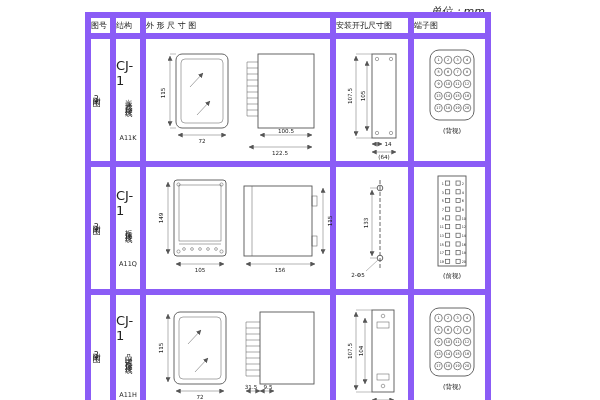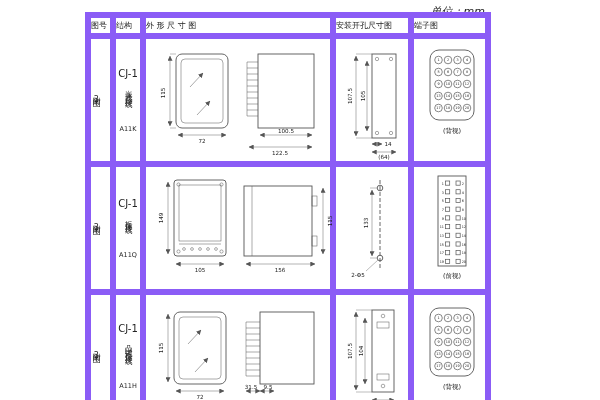--- a/index.html
+++ b/index.html
@@ -7,21 +7,21 @@
         font-family:"DejaVu Sans",sans-serif;color:#222;}
   .unit{position:absolute;top:4px;right:115px;font-size:11px;color:#222;font-style:italic;}
   table.spec{position:absolute;left:85px;top:12px;width:400px;border-collapse:collapse;table-layout:fixed;}
   .spec th,.spec td{border:6px solid #8b5cf6;padding:0;text-align:left;vertical-align:middle;font-weight:normal;}
   .spec th{height:15px;font-size:8px;}
   tr.datarow{height:122px;}
   td.drawcell{line-height:0;border-radius:12px;}
   .vtext{writing-mode:vertical-rl;text-orientation:upright;letter-spacing:2px;display:inline-block;line-height:1.1;}
   .figno .vtext{font-size:8px;}
   .struct-inner{display:flex;flex-direction:column;align-items:center;justify-content:center;gap:5px;height:122px;}
-  .model{font-size:10px;}
+  .model{font-size:13px;}
   .struct .vtext{font-size:7.5px;}
   .code{font-size:6.5px;margin-top:24px;}
   svg.draw-svg{display:block;margin:0 auto;}
   .ln rect,.ln circle,.ln line,.ln path{fill:none;stroke:#555;stroke-width:0.9;}
   .ln .thin{stroke-width:0.5;}
   .dim{stroke:#555;stroke-width:0.45;fill:none;}
   .ext{stroke:#555;stroke-width:0.4;fill:none;}
   .cl{stroke:#888;stroke-width:0.4;stroke-dasharray:4 2;fill:none;}
   .dt{font-size:5.6px;fill:#222;text-anchor:middle;font-family:"DejaVu Sans",sans-serif;}
   .vt{font-size:6.5px;fill:#222;text-anchor:middle;font-family:"DejaVu Sans",sans-serif;}

